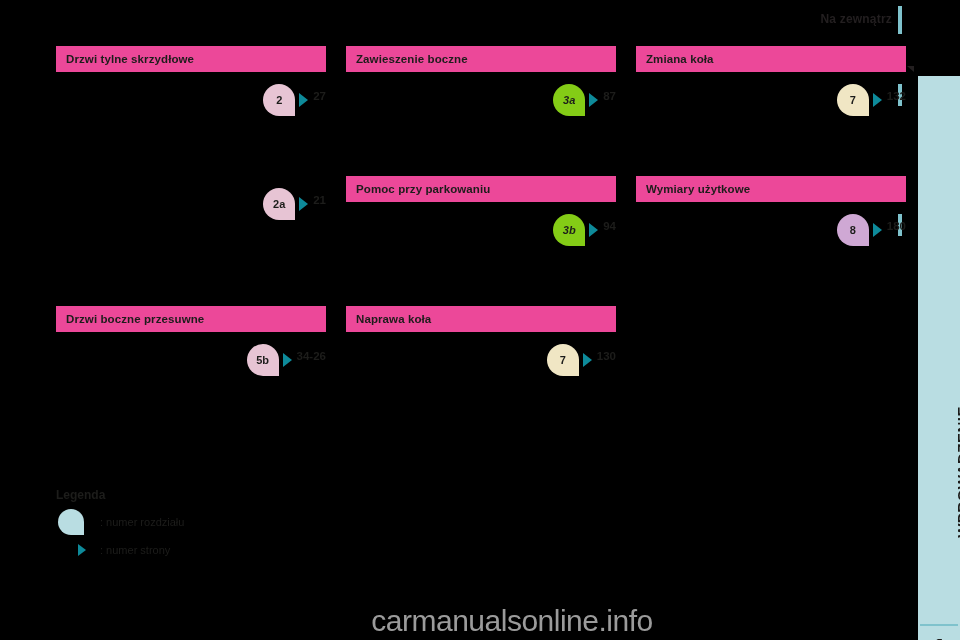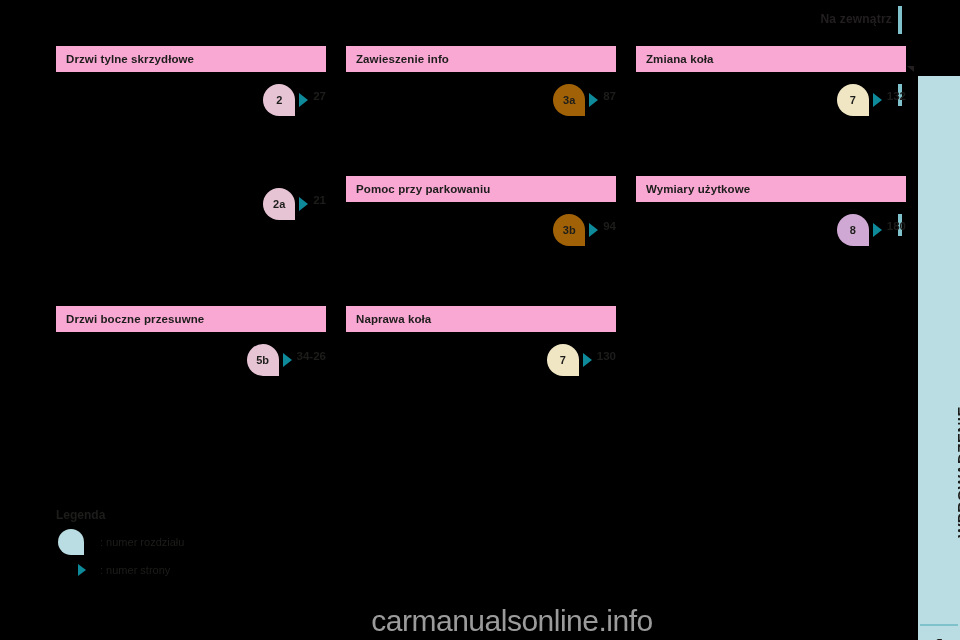--- a/index.html
+++ b/index.html
@@ -46,21 +46,21 @@
     position:absolute;
     left:56px; top:46px;
     width:850px;
   }
   .row{ display:flex; }
   .cell{ width:270px; margin-right:20px; }
   .cell.last{ margin-right:0; }
   .cell.empty{ visibility:hidden; }
 
   .bar{
-    background:#f9a8d4;
+    background:#ec4899;
     height:26px;
     display:flex;
     align-items:center;
     padding-left:10px;
     color:#1d1d1b;
     font-size:11.5px;
     font-weight:bold;
     letter-spacing:.1px;
     white-space:nowrap;
     overflow:hidden;
@@ -82,21 +82,21 @@
     border-radius:50% 50% 0 50%;
     display:flex;
     align-items:center;
     justify-content:center;
     font-size:11px;
     font-weight:bold;
     color:#1d1d1b;
     flex:0 0 auto;
   }
   .badge.pink    { background:#e7c4d4; }
-  .badge.lav     { background:#a16207; }
+  .badge.lav     { background:#84cc16;font-style:italic; }
   .badge.cream   { background:#f0e6c4; }
   .badge.violet  { background:#cfa8d4; }
 
   .tri{
     width:0;height:0;
     border-top:7px solid transparent;
     border-bottom:7px solid transparent;
     border-left:9px solid #0e8a9a;
     margin:9px 5px 0 4px;
     flex:0 0 auto;
@@ -105,21 +105,21 @@
     font-size:11.5px;
     font-weight:bold;
     color:#1d1d1b;
     margin-top:6px;
     white-space:nowrap;
   }
 
   
   .legend{
     position:absolute;
-    left:56px; top:508px;
+    left:56px; top:488px;
     width:320px;
   }
   .legend-title{
     font-size:12px;
     font-weight:bold;
     color:#1d1d1b;
     margin-bottom:6px;
   }
   .legend-row{
     display:flex;
@@ -224,21 +224,21 @@
   <div class="row">
     <div class="cell">
       <div class="bar">Drzwi tylne skrzydłowe</div>
       <div class="refrow">
         <div class="badge pink">2</div>
         <div class="tri"></div>
         <div class="pagenum">27</div>
       </div>
     </div>
     <div class="cell">
-      <div class="bar">Zawieszenie info</div>
+      <div class="bar">Zawieszenie boczne</div>
       <div class="refrow">
         <div class="badge lav">3a</div>
         <div class="tri"></div>
         <div class="pagenum">87</div>
       </div>
     </div>
     <div class="cell last">
       <div class="bar">Zmiana koła</div>
       <div class="refrow">
         <div class="badge cream">7</div>

